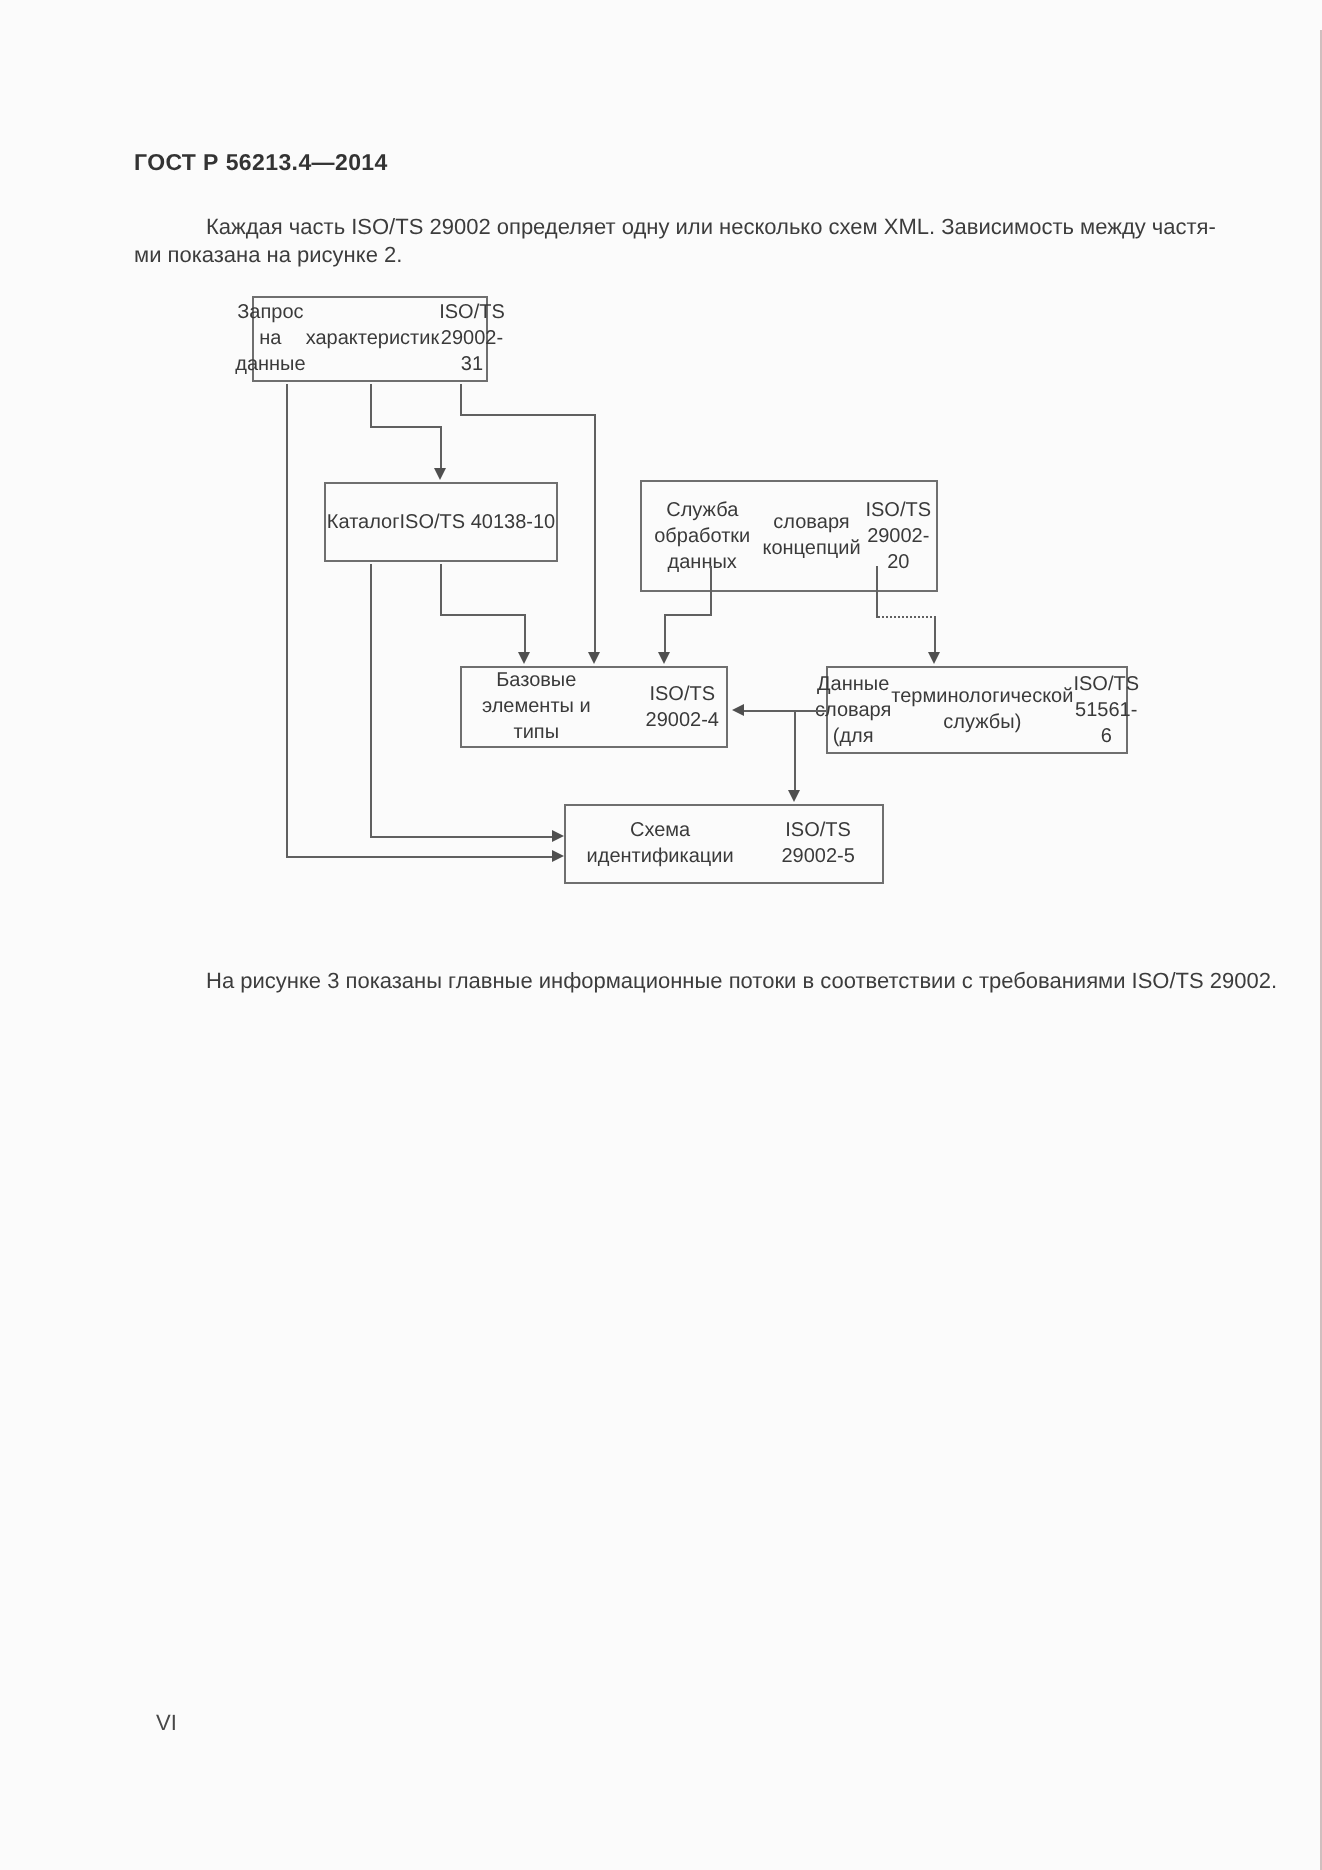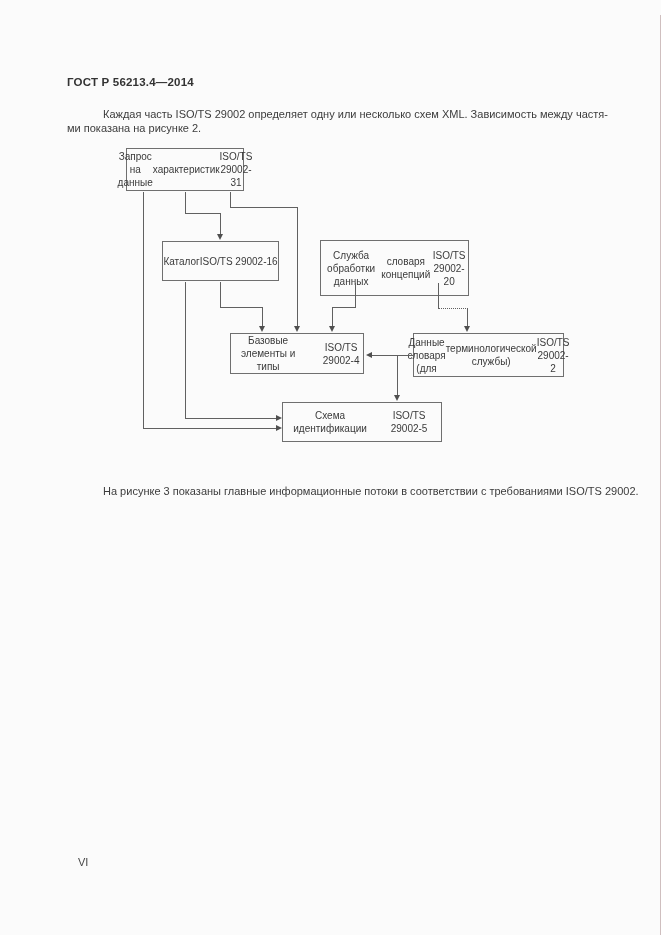--- a/index.html
+++ b/index.html
@@ -42,38 +42,38 @@
   <div class="abs" style="left:0;top:0;width:661px;height:440px;">
 
     <div class="dbox" style="left:126px;top:133px;width:118px;height:43px;">
       <div>Запрос на данные</div>
       <div>характеристик</div>
       <div>ISO/TS 29002-31</div>
     </div>
 
     <div class="dbox" style="left:162px;top:226px;width:117px;height:40px;">
       <div>Каталог</div>
-      <div>ISO/TS 29002-16</div>
+      <div>ISO/TS 40138-10</div>
     </div>
 
     <div class="dbox" style="left:320px;top:225px;width:149px;height:56px;">
       <div>Служба обработки данных</div>
       <div>словаря концепций</div>
       <div>ISO/TS 29002-20</div>
     </div>
 
     <div class="dbox" style="left:230px;top:318px;width:134px;height:41px;gap:14px;">
       <div>Базовые элементы и типы</div>
       <div>ISO/TS 29002-4</div>
     </div>
 
     <div class="dbox" style="left:413px;top:318px;width:151px;height:44px;">
       <div>Данные словаря (для</div>
       <div>терминологической службы)</div>
-      <div>ISO/TS 29002-2</div>
+      <div>ISO/TS 51561-6</div>
     </div>
 
     <div class="dbox" style="left:282px;top:387px;width:160px;height:40px;">
       <div>Схема идентификации</div>
       <div>ISO/TS 29002-5</div>
     </div>
 
     <div class="vline" style="left:143px;top:177px;height:237px;"></div>
     <div class="hline" style="left:143px;top:413px;width:133px;"></div>
     <div class="arr-r" style="left:276px;top:410px;"></div>

